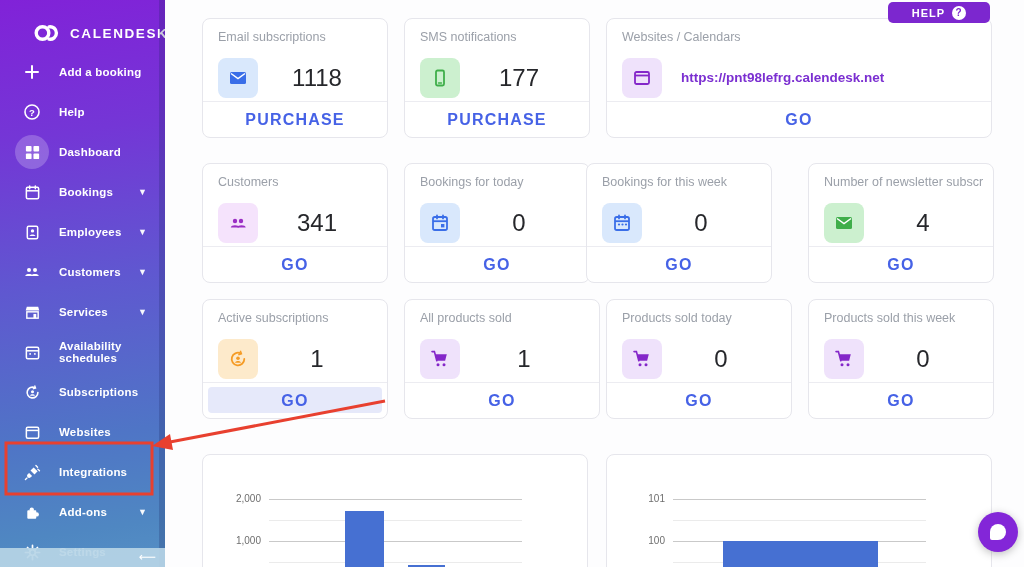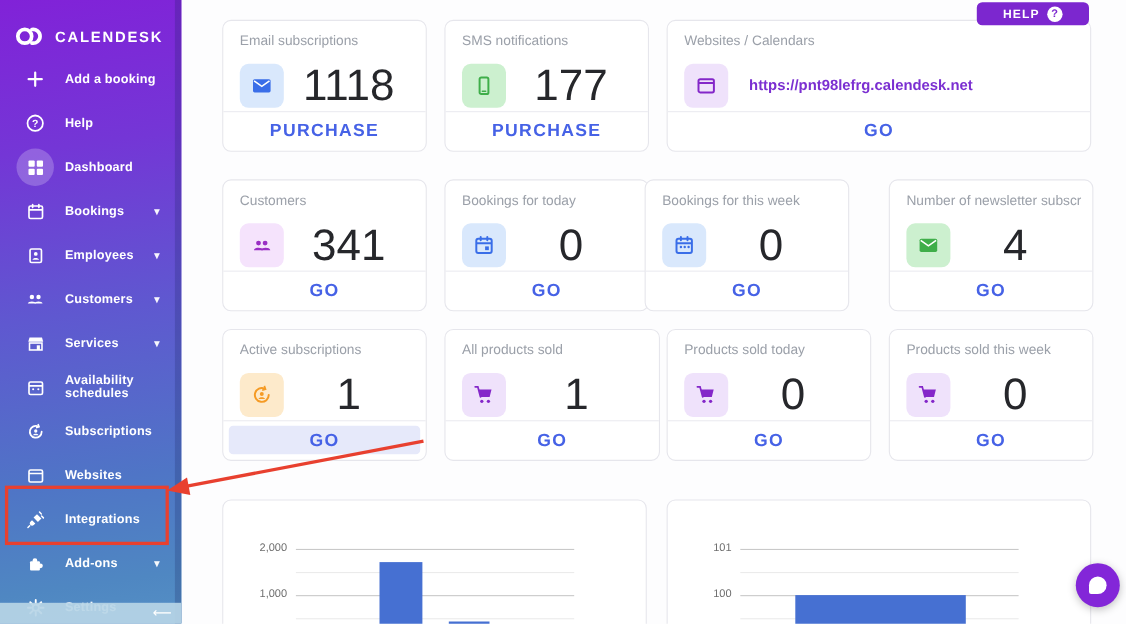--- a/index.html
+++ b/index.html
@@ -4,21 +4,21 @@
 <title>Calendesk</title>
 <style>
   * { margin:0; padding:0; box-sizing:border-box; }
   html,body { width:1024px; height:567px; overflow:hidden; }
   body { font-family:"Liberation Sans", sans-serif; background:#fdfdfe; position:relative; }
 
   
   .sidebar {
     position:absolute; left:0; top:0; width:165px; height:567px;
     background:linear-gradient(172deg,#8122d8 0%,#7436d6 24%,#5f58d0 50%,#4f75c6 76%,#4f87c2 92%,#5590c5 100%);
-    z-index:5; overflow:hidden;
+    z-index:5; overflow:hidden;padding-left:20px;
   }
   .s-scrollbar { position:absolute; right:0; top:0; bottom:0; width:6px; background:rgba(25,30,90,.22); }
   .logo-row { display:flex; align-items:center; gap:9px; padding:14px 0 0 14px; height:52px; }
   .logo-text { color:#fff; font-weight:bold; font-size:13.5px; letter-spacing:1.6px; }
   .menu { position:absolute; top:52px; left:0; right:6px; }
   .s-item { height:40px; display:flex; align-items:center; padding-left:15px; cursor:pointer; position:relative; }
   .s-ic { width:34px; height:34px; display:flex; align-items:center; justify-content:center; flex:0 0 34px; border-radius:50%; }
   .s-ic.active { background:rgba(255,255,255,.22); }
   .s-lb { color:#fff; font-size:11.5px; font-weight:600; margin-left:10px; letter-spacing:.2px; }
   .chev { position:absolute; right:12px; color:rgba(255,255,255,.95); font-size:9px; }
@@ -37,21 +37,21 @@
   
   .card { position:absolute; height:120px; background:#fff; border:1px solid #e6e6ec; border-radius:8px; }
   .card-title { position:absolute; left:15px; top:11px; right:10px; font-size:12.5px; color:#9ba0a9; white-space:nowrap; overflow:hidden; }
   .tile { position:absolute; left:15px; top:39px; width:40px; height:40px; border-radius:8px; display:flex; align-items:center; justify-content:center; }
   .t-blue   { background:#d9e8fc; color:#3a6ee8; }
   .t-green  { background:#ccf0cf; color:#3fae4a; }
   .t-purple { background:#efe2fb; color:#8427c9; }
   .t-pink   { background:#f5e3fc; color:#9a2fc4; }
   .t-orange { background:#fdeacb; color:#f59b25; }
   .card-value { position:absolute; left:58px; right:14px; top:37px; height:44px; line-height:44px;
-    text-align:center; font-size:40px; color:#26272b; }
+    text-align:center; font-size:24px; color:#26272b; }
   .card-url { position:absolute; left:74px; right:14px; top:39px; height:40px; line-height:40px;
     font-size:13.5px; font-weight:bold; color:#7b2fd1; cursor:pointer; }
   .actions { position:absolute; left:0; right:0; bottom:0; height:36px; border-top:1px solid #ececf1;
     display:flex; align-items:center; justify-content:center; cursor:pointer; }
   .actions span { font-size:16px; font-weight:bold; letter-spacing:1.2px; color:#4662e6; position:relative; z-index:2; }
   .hl { position:absolute; left:5px; right:5px; top:4px; bottom:5px; background:#e6e9fa; border-radius:4px; z-index:1; }
 
   
   .chart-card { position:absolute; width:386px; height:200px; background:#fff; border:1px solid #e6e6ec; border-radius:8px; overflow:hidden; }
   .plot { position:absolute; }

